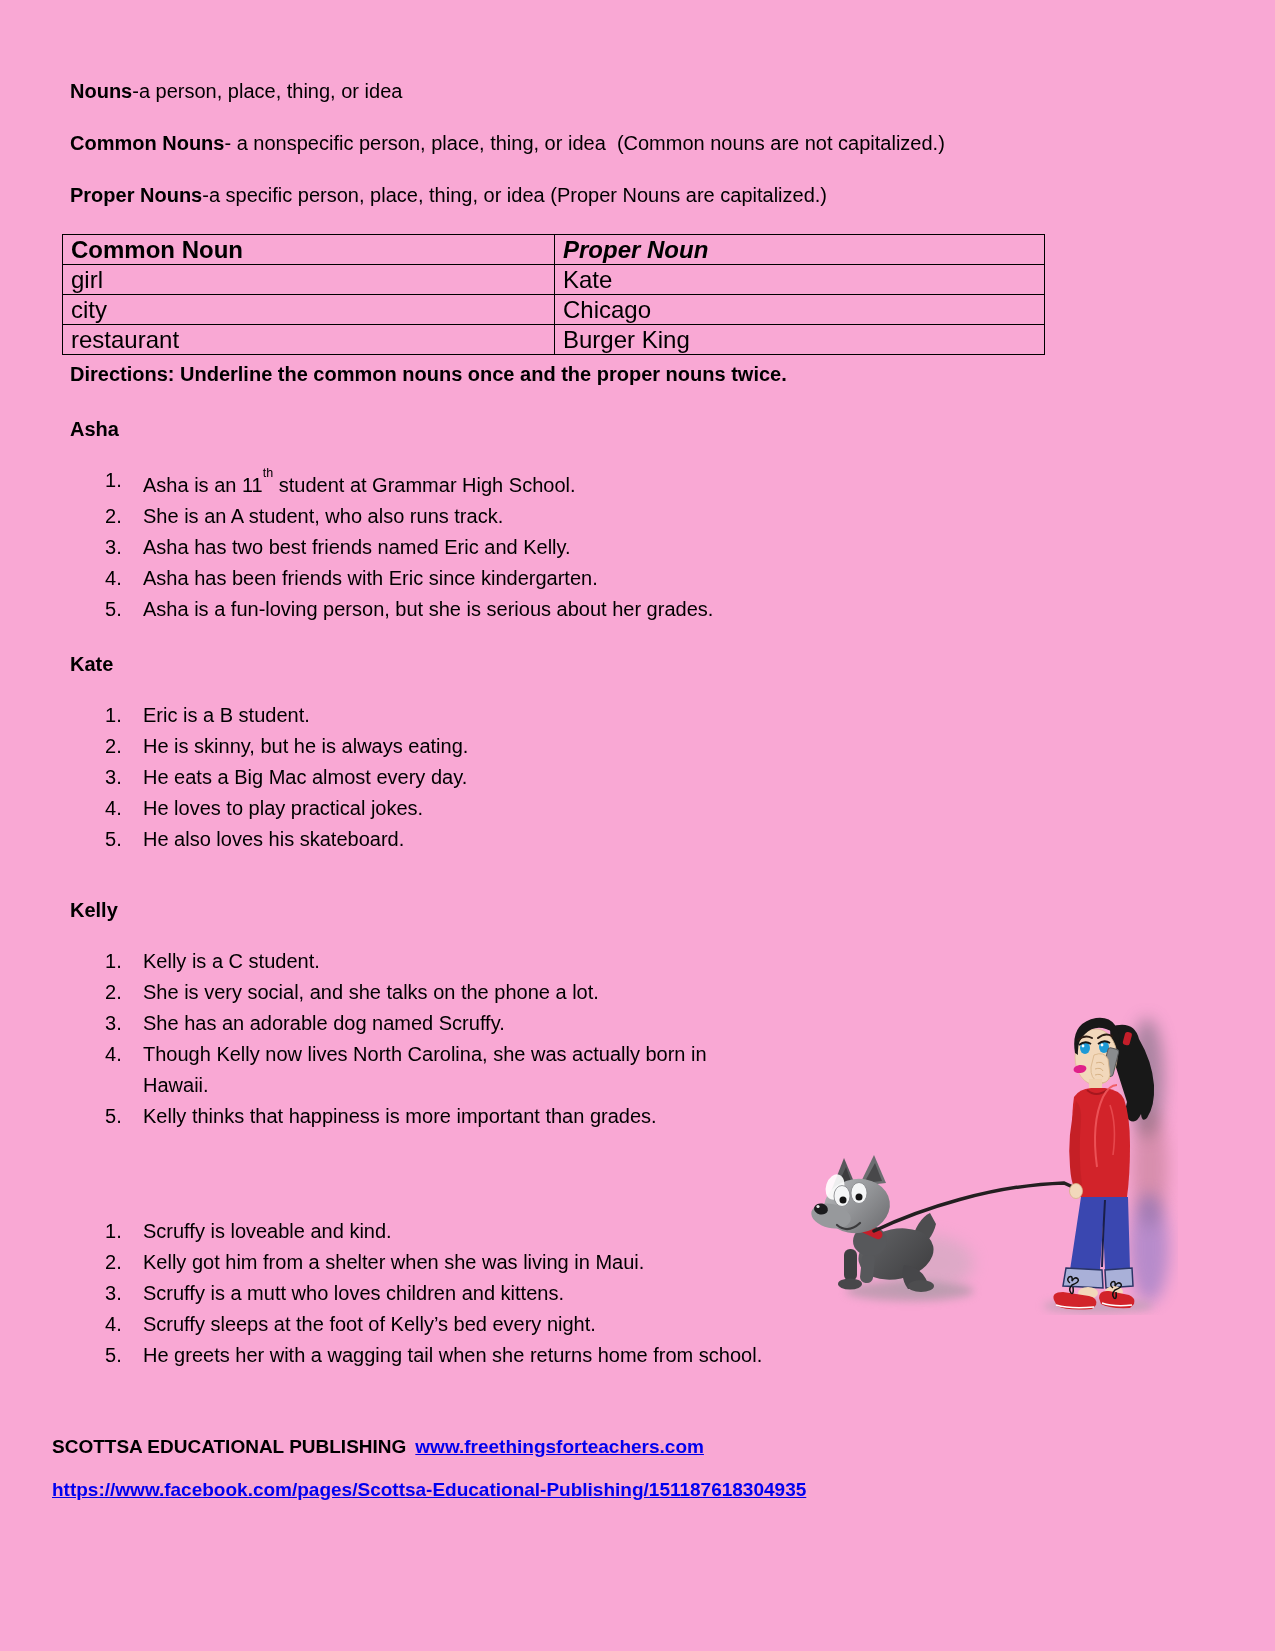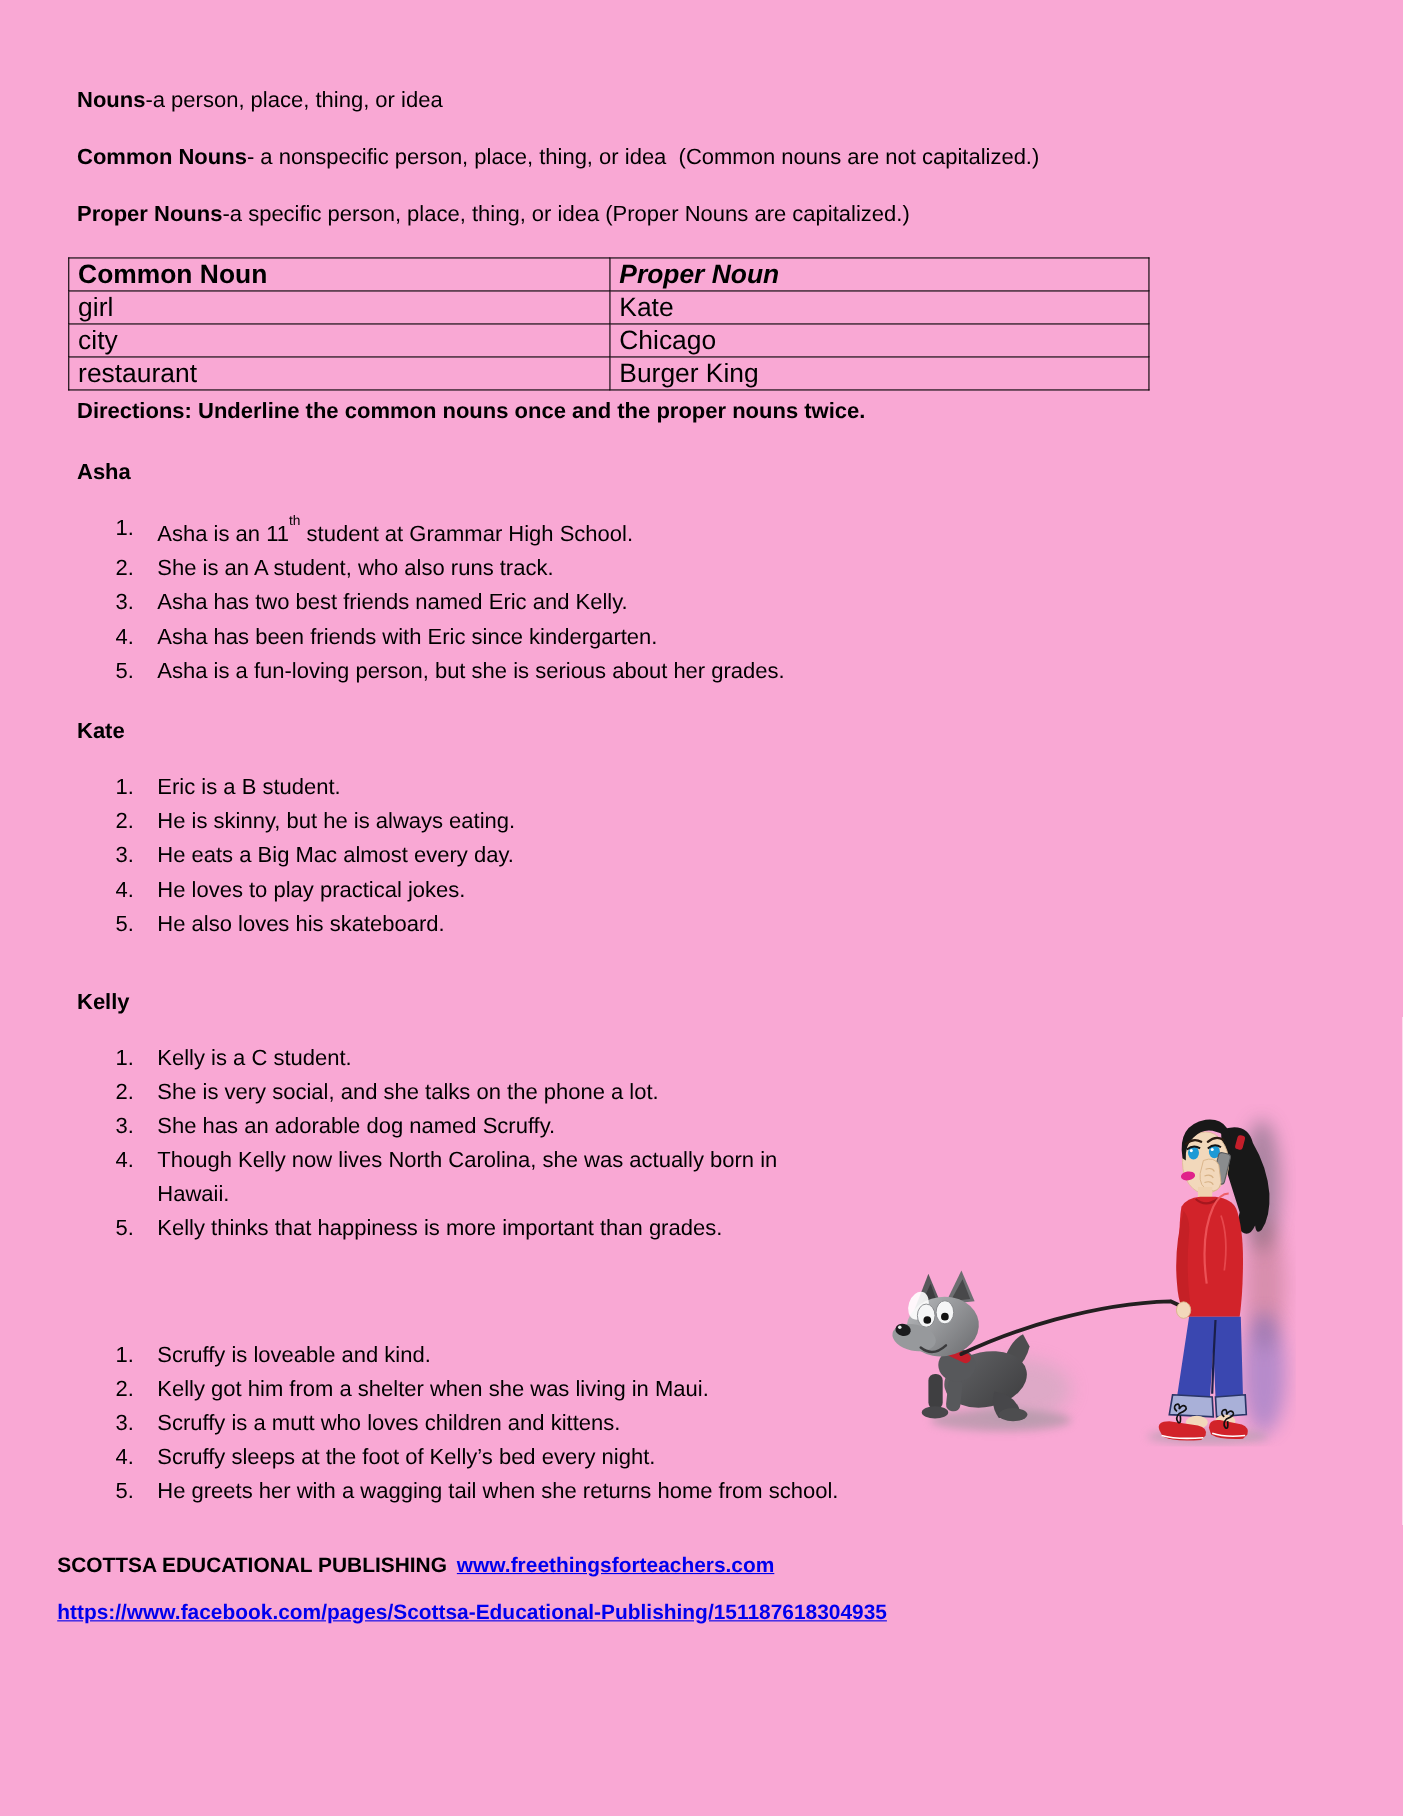--- a/index.html
+++ b/index.html
@@ -59,21 +59,21 @@
     content: counter(item) ".";
     position: absolute;
     left: 35px;
     top: 0;
   }
   sup.sp { font-size: 12.5px; position: relative; top: -7px; }
 
   .footer { margin-top: 40px; font-weight: bold; font-size: 19px; }
   .footer-row { display: flex; gap: 9px; align-items: baseline; margin-left: -18px; line-height: 24px; }
   .footer-row2 { margin-top: 19px; margin-left: -18px; line-height: 24px; }
-  a.link { color: #0000EE; text-decoration: underline; cursor: pointer; }
+  a.link { color: #0000EE; text-decoration: underline; cursor: pointer; margin-top: 24px; }
 
   .illustration { position: absolute; left: 758px; top: 1003px; width: 420px; height: 312px; }
 </style>
 </head>
 <body>
 
 <div class="page">
   <div class="content">
 
     <p class="def def-1"><b>Nouns</b><span>-a person, place, thing, or idea</span></p>

